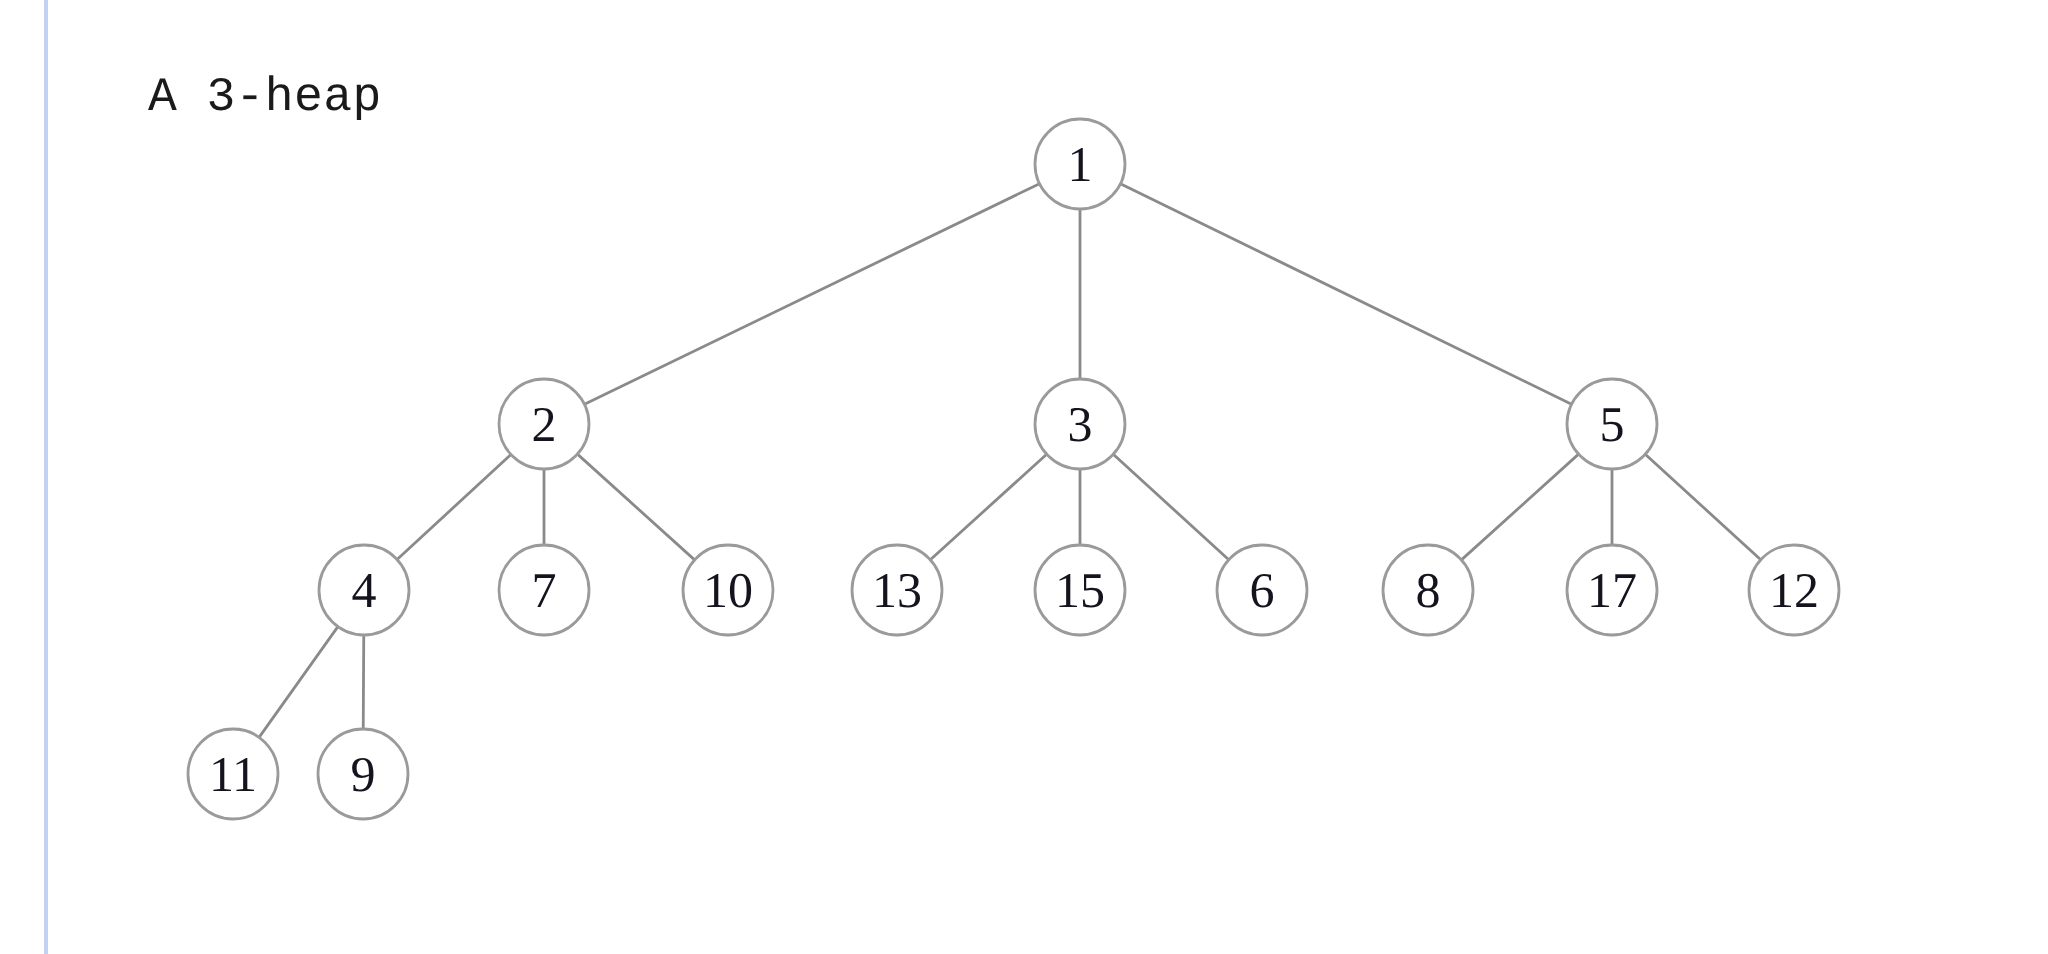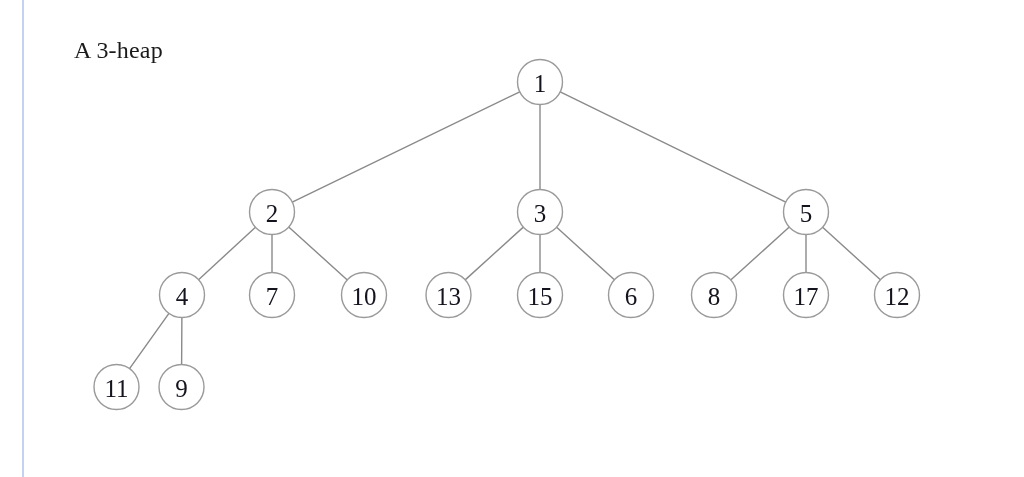--- a/index.html
+++ b/index.html
@@ -20,21 +20,21 @@
     left: 22px;
     top: 0;
     width: 2px;
     height: 477px;
     background: #c3d2f0;
   }
   #figure-title {
     position: absolute;
     left: 74px;
     top: 36px;
-    font-family: Liberation Serif, serif;
+    font-family: Liberation Mono, monospace;
     font-size: 24px;
     line-height: 28px;
     color: #1a1a1a;
     white-space: nowrap;
     letter-spacing: 0.2px;
   }
   #tree-svg {
     position: absolute;
     left: 0;
     top: 0;

